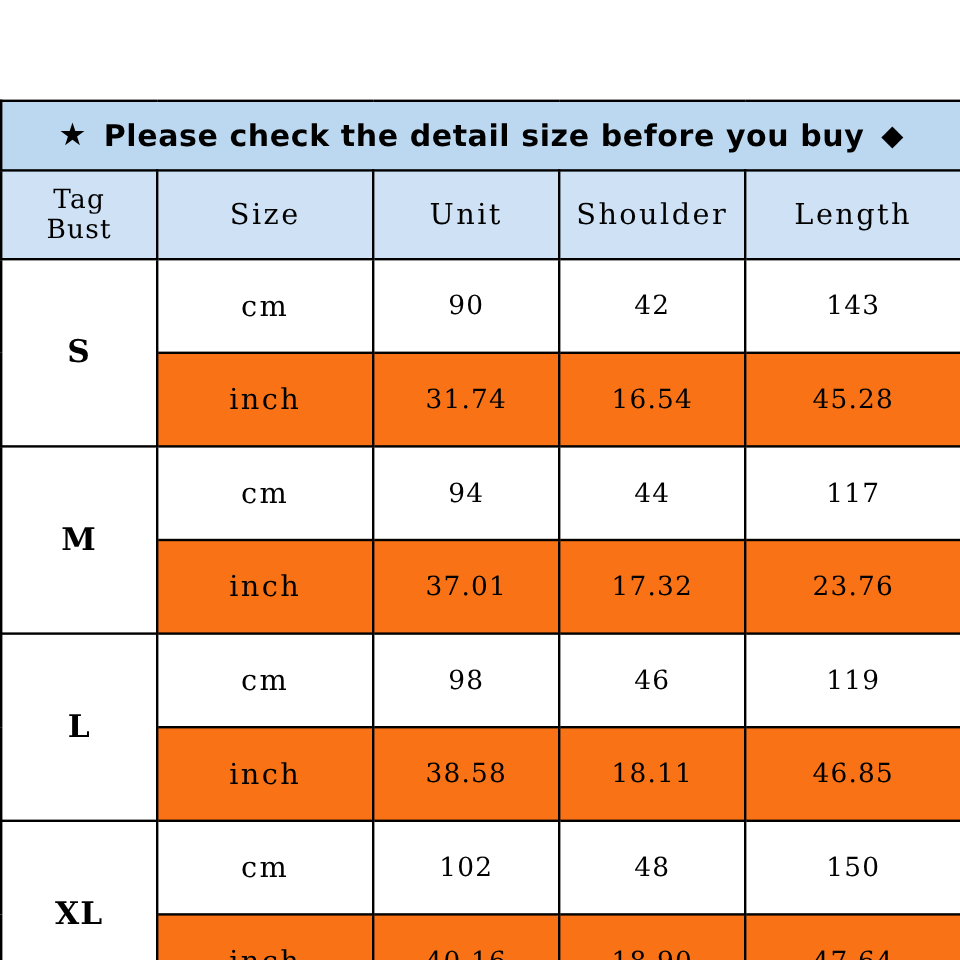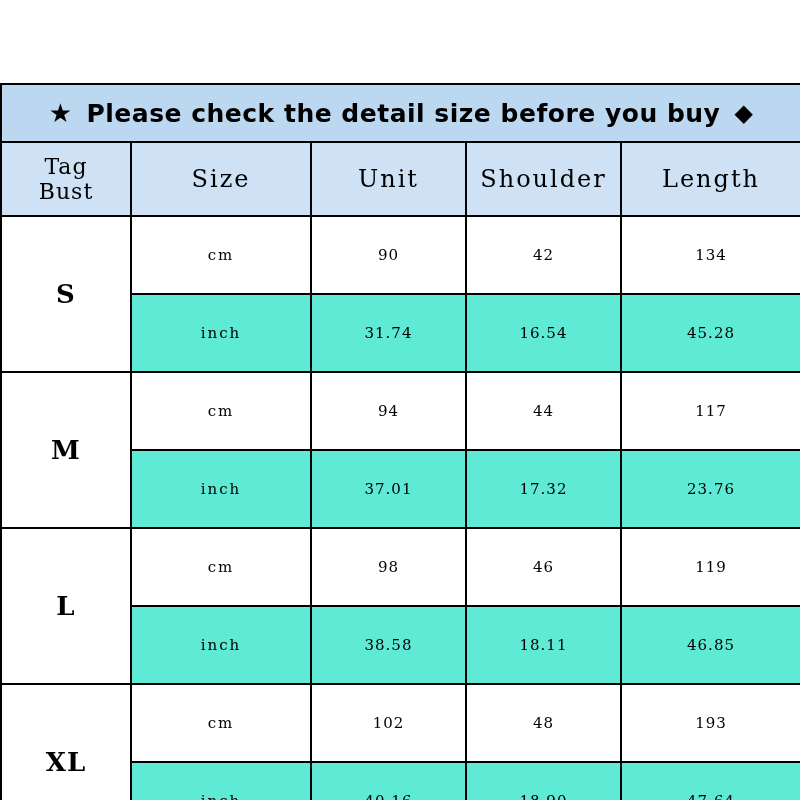--- a/index.html
+++ b/index.html
@@ -75,29 +75,29 @@
   .size-cell {
     background: #ffffff;
     font-size: 26px;
     font-weight: bold;
     letter-spacing: 1px;
   }
   .row-cm td {
     background: #ffffff;
   }
   .row-inch td {
-    background: #5eead4;
+    background: #f97316;
   }
   .data-cell {
     height: 76px;
-    font-size: 15px;
+    font-size: 22px;
     letter-spacing: 1px;
   }
   .unit-cell {
-    font-size: 15px;
+    font-size: 24px;
     letter-spacing: 2px;
   }
   col.c-tag { width: 130px; }
   col.c-unit { width: 180px; }
   col.c-bust { width: 155px; }
   col.c-shoulder { width: 155px; }
   col.c-length { width: 180px; }
 </style>
 </head>
 <body>
@@ -132,21 +132,21 @@
           <td>Unit</td>
           <td>Shoulder</td>
           <td>Length</td>
         </tr>
 
         <tr class="row-cm">
           <td class="size-cell" rowspan="2">S</td>
           <td class="data-cell unit-cell">cm</td>
           <td class="data-cell">90</td>
           <td class="data-cell">42</td>
-          <td class="data-cell">134</td>
+          <td class="data-cell">143</td>
         </tr>
         <tr class="row-inch">
           <td class="data-cell unit-cell">inch</td>
           <td class="data-cell">31.74</td>
           <td class="data-cell">16.54</td>
           <td class="data-cell">45.28</td>
         </tr>
 
         <tr class="row-cm">
           <td class="size-cell" rowspan="2">M</td>
@@ -174,21 +174,21 @@
           <td class="data-cell">38.58</td>
           <td class="data-cell">18.11</td>
           <td class="data-cell">46.85</td>
         </tr>
 
         <tr class="row-cm">
           <td class="size-cell" rowspan="2">XL</td>
           <td class="data-cell unit-cell">cm</td>
           <td class="data-cell">102</td>
           <td class="data-cell">48</td>
-          <td class="data-cell">193</td>
+          <td class="data-cell">150</td>
         </tr>
         <tr class="row-inch">
           <td class="data-cell unit-cell">inch</td>
           <td class="data-cell">40.16</td>
           <td class="data-cell">18.90</td>
           <td class="data-cell">47.64</td>
         </tr>
       </tbody>
     </table>
   </div>

